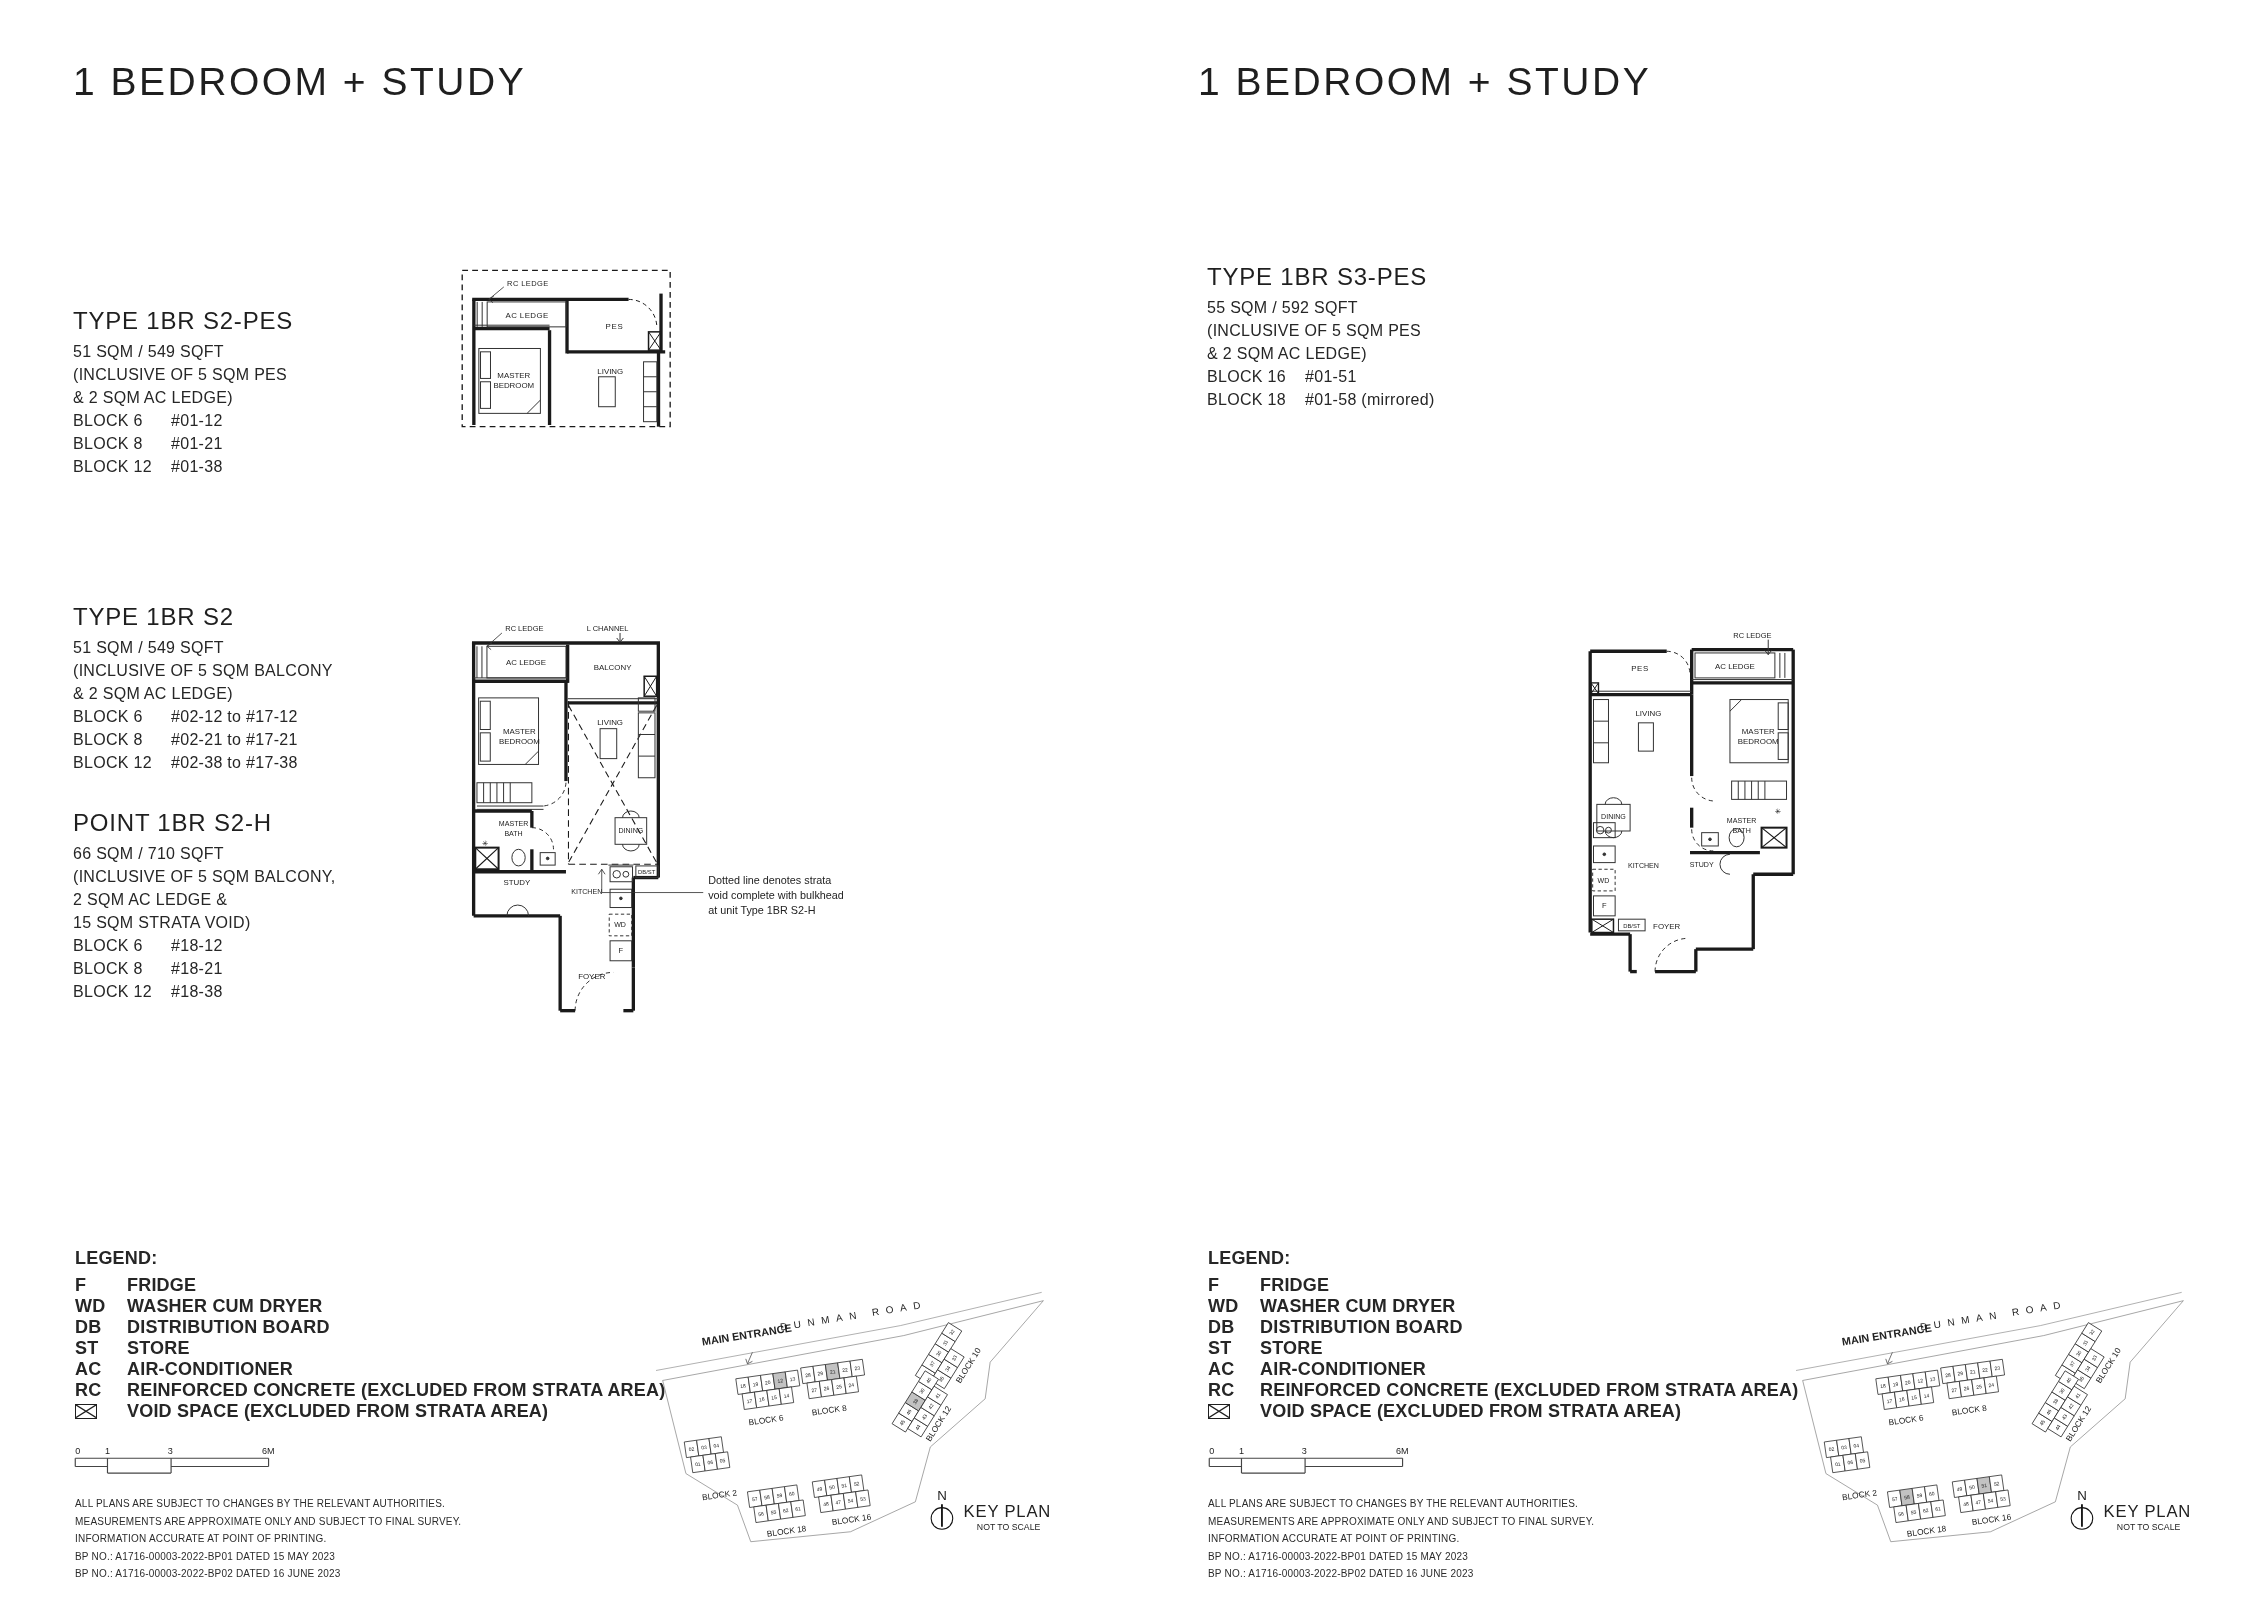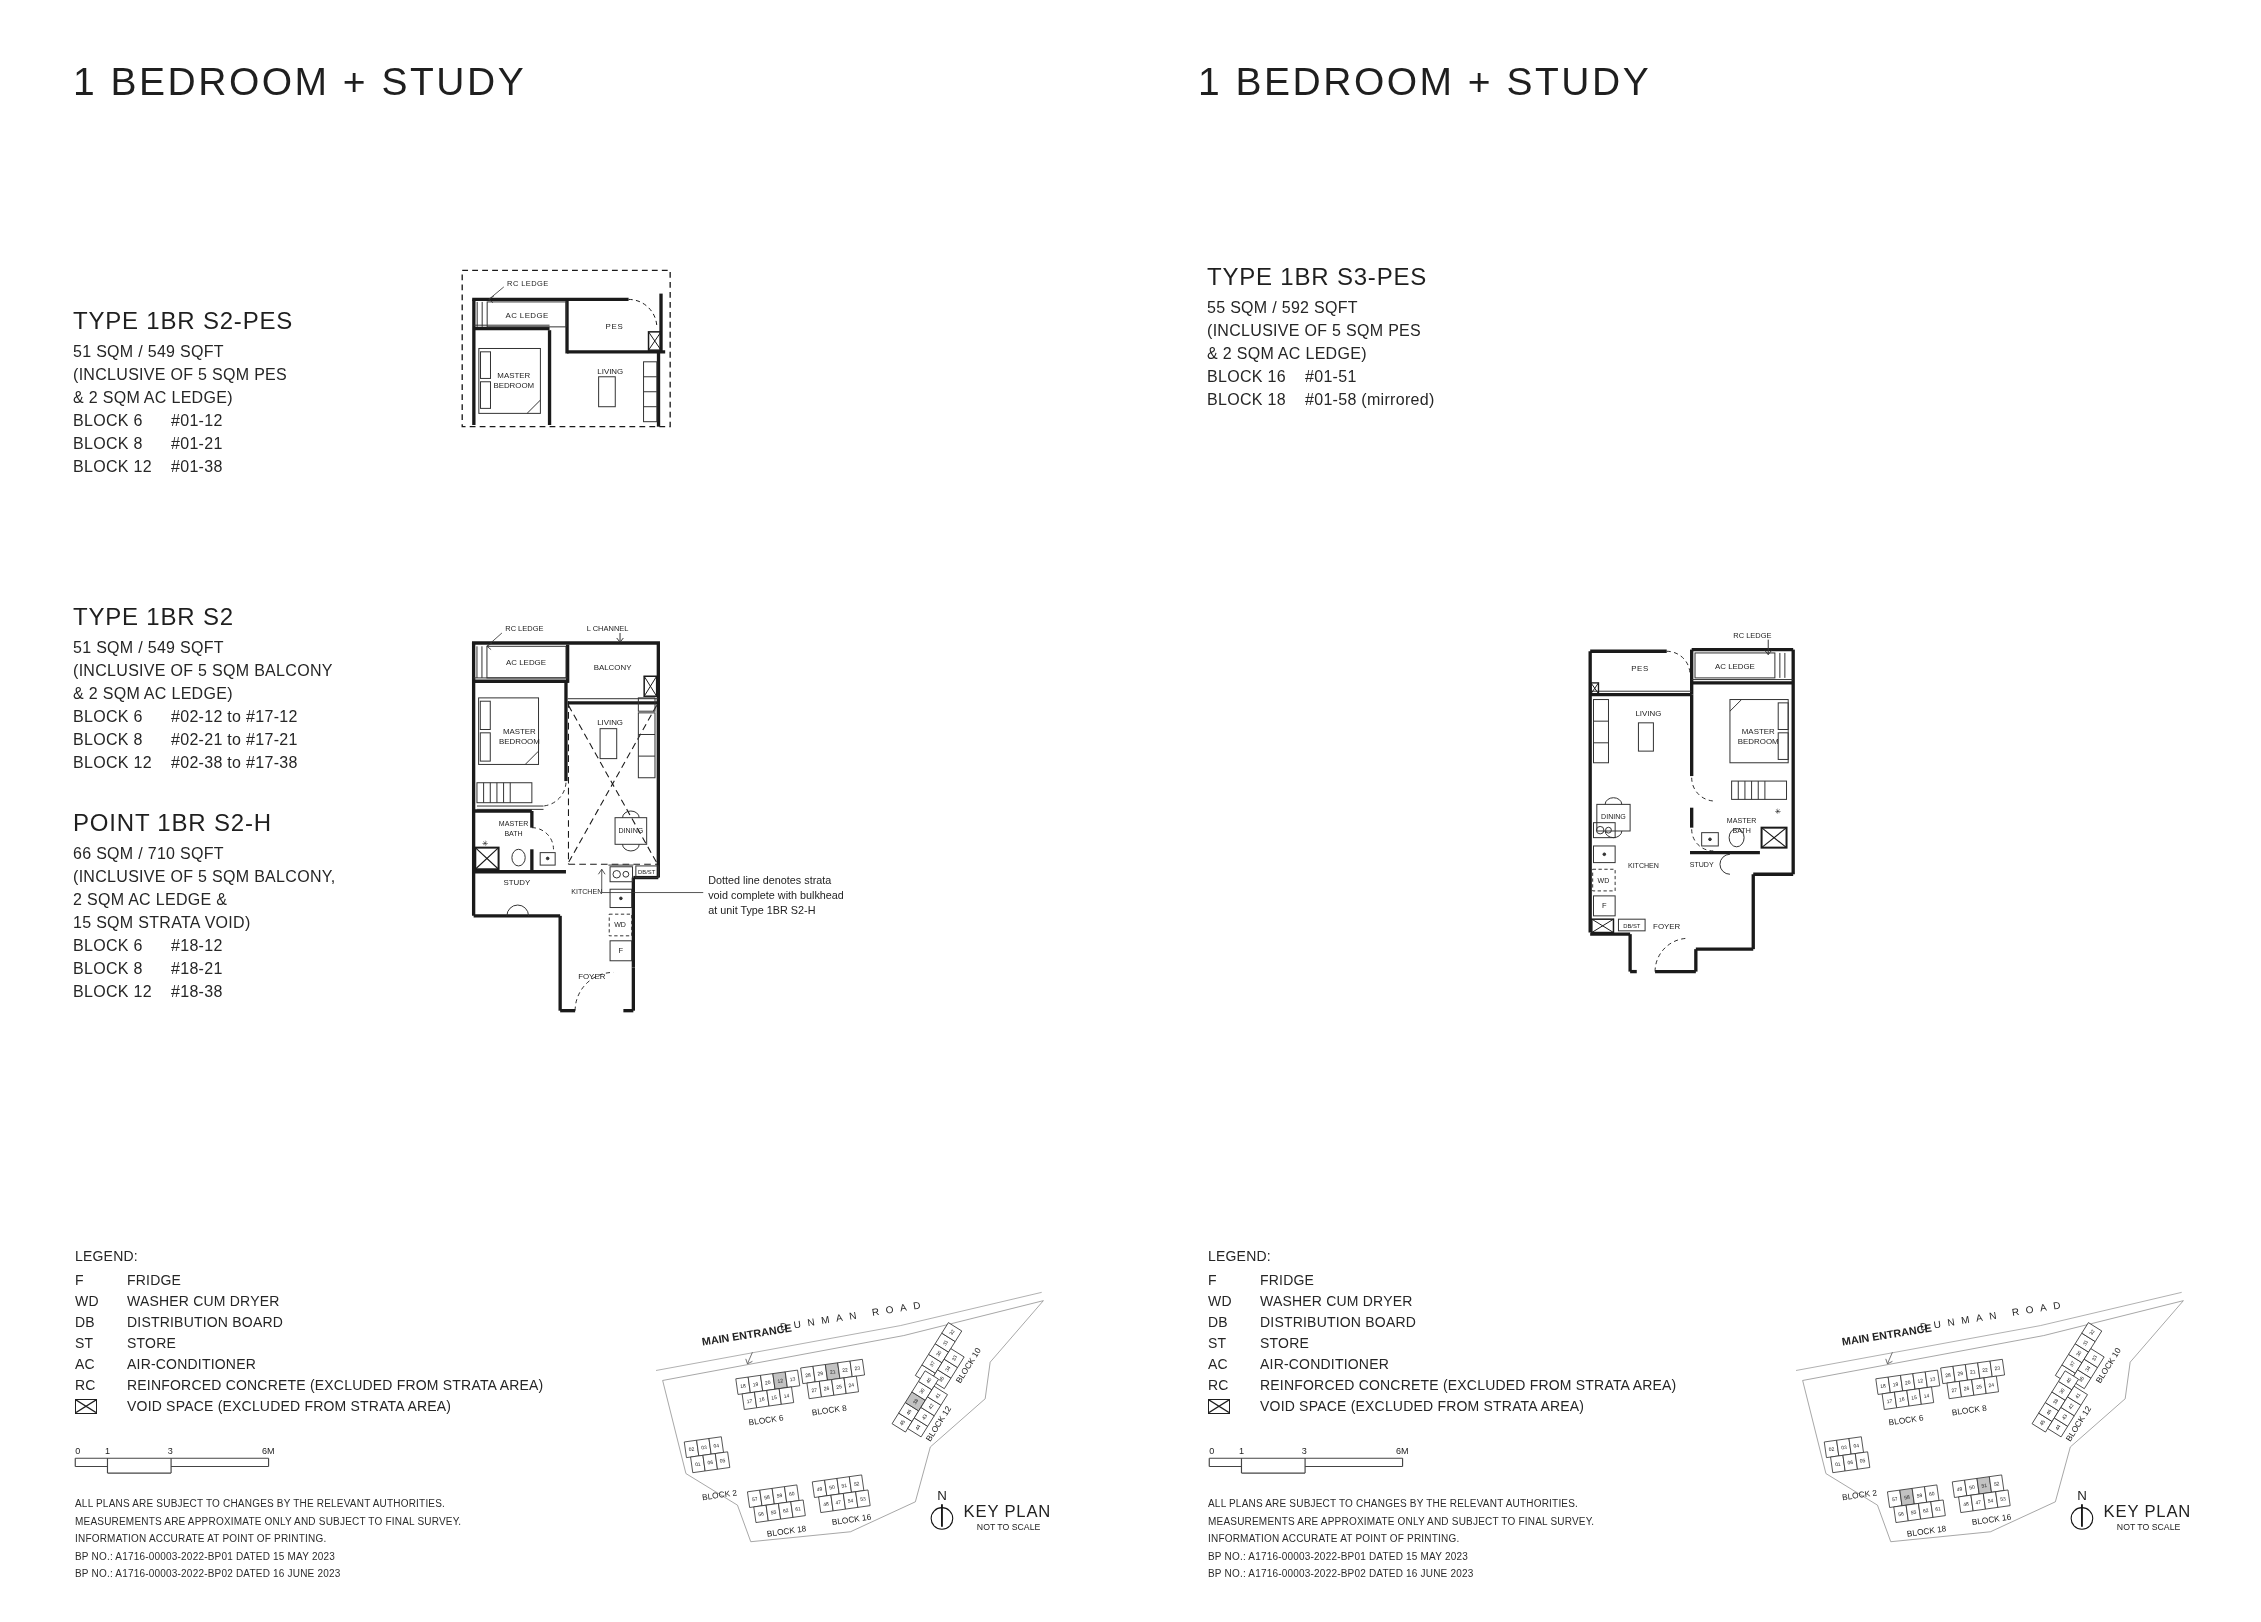--- a/index.html
+++ b/index.html
@@ -5,21 +5,21 @@
   html,body{margin:0;padding:0;background:#ffffff;}
   #page{position:relative;width:2261px;height:1622px;background:#fff;overflow:hidden;
         font-family:"Liberation Sans","DejaVu Sans",sans-serif;color:#262626;padding-left:44px;}
   .abs{position:absolute;}
   .section-title{font-size:39px;letter-spacing:2.5px;font-weight:400;color:#1f1f1f;white-space:nowrap;}
   .type-block{line-height:23px;}
   .type-name{font-size:24px;letter-spacing:0.8px;color:#1f1f1f;margin-bottom:7.5px;white-space:nowrap;}
   .type-line{font-size:16px;letter-spacing:0.3px;white-space:nowrap;}
   .blk-row{display:flex;font-size:16px;letter-spacing:0.3px;}
   .blk-b{width:98px;flex:0 0 98px;}
-  .legend{font-size:14px;letter-spacing:0.2px;}
+  .legend{font-size:18px;letter-spacing:0.2px;font-weight:bold;}
   .legend-head{margin-bottom:5.8px;}
   .legend-row{display:flex;line-height:21px;}
   .legend-abbr{width:52px;flex:0 0 52px;}
   .void-sym{display:inline-block;width:20px;height:12.5px;border:1.7px solid #1f1f1f;position:relative;margin-top:3.3px;}
   .void-sym svg{position:absolute;left:0;top:0;}
   .disclaimer{font-size:10px;line-height:17.5px;letter-spacing:0.2px;color:#2b2b2b;}
   svg text{font-family:"Liberation Sans","DejaVu Sans",sans-serif;fill:#222;}
 </style>
 </head>
 <body>

